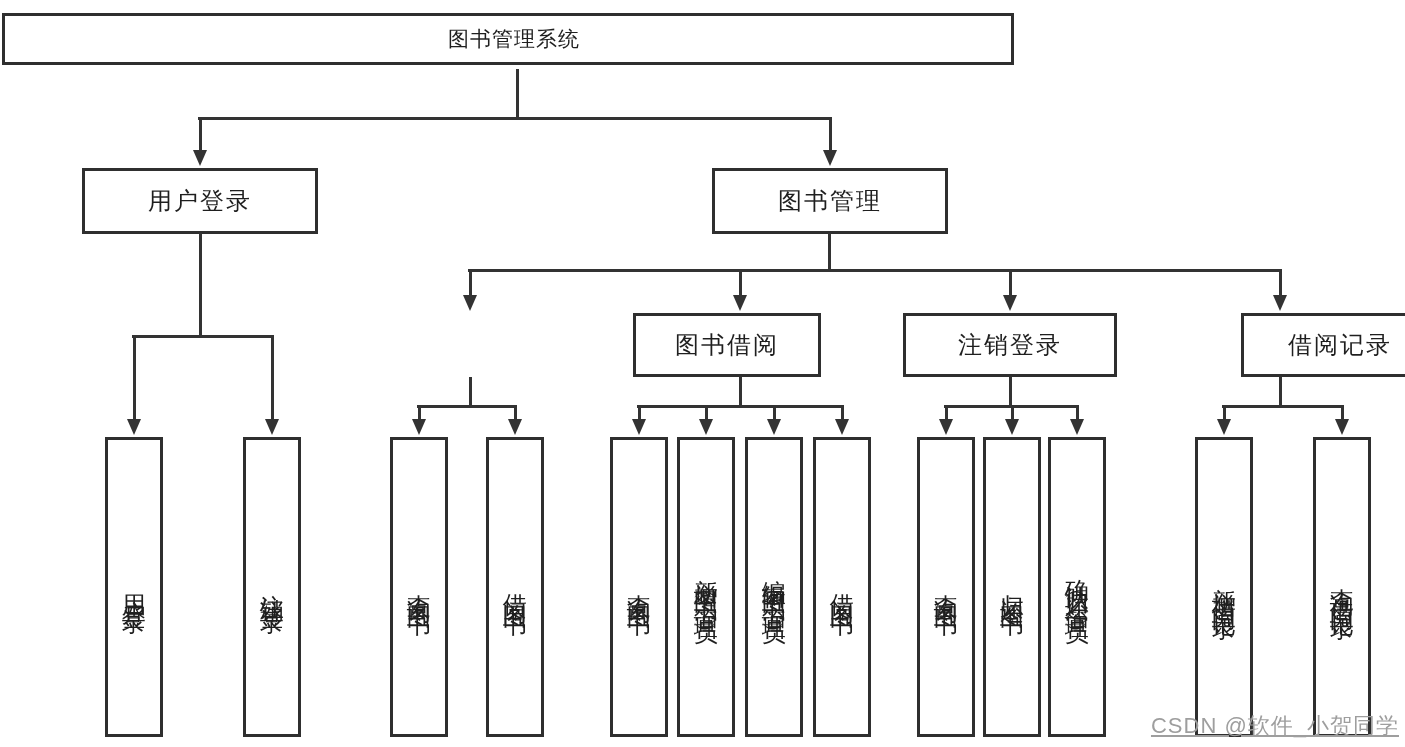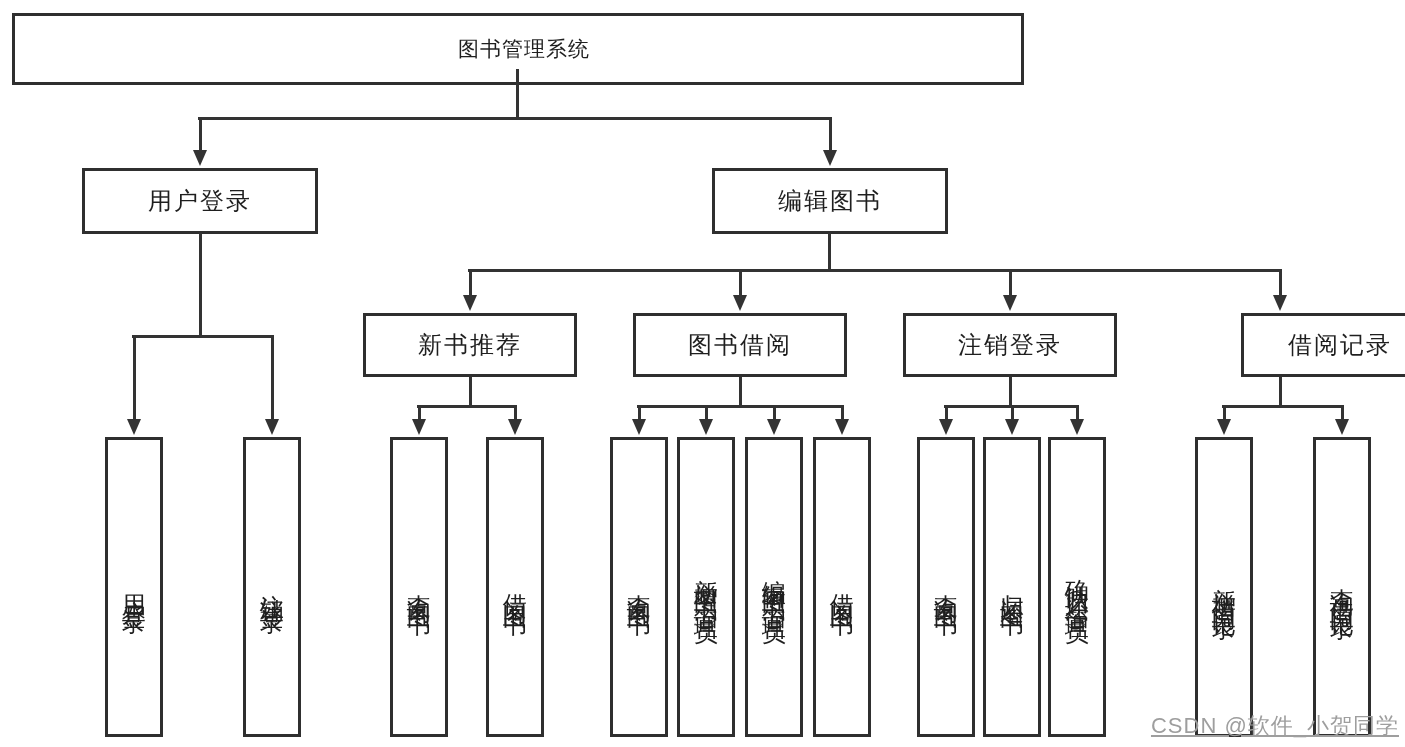--- a/index.html
+++ b/index.html
@@ -56,40 +56,40 @@
     white-space: nowrap;
     z-index: 10;
     text-decoration: underline;
   }
 </style>
 </head>
 <body>
 
 <div id="canvas">
 
-  <div class="box" style="left:12px; top:13px; width:1012px; height:72px;padding-left:12px;">
+  <div class="box" style="left:2px; top:13px; width:1012px; height:52px;padding-left:12px;">
     <span class="root-label">图书管理系统</span>
   </div>
 
   <div class="vline" style="left:516px; top:69px; height:50px;"></div>
   <div class="hline" style="left:198px; top:117px; width:634px;"></div>
   <div class="arrow" style="left:193px; top:117px; height:49px;">
     <div class="shaft"></div>
     <div class="head"></div>
   </div>
   <div class="arrow" style="left:823px; top:117px; height:49px;">
     <div class="shaft"></div>
     <div class="head"></div>
   </div>
 
   <div class="box" style="left:82px; top:168px; width:236px; height:66px;">
     <span class="hlabel">用户登录</span>
   </div>
   <div class="box" style="left:712px; top:168px; width:236px; height:66px;">
-    <span class="hlabel">编辑图书</span>
+    <span class="hlabel">图书管理</span>
   </div>
 
   <div class="vline" style="left:199px; top:233px; height:104px;"></div>
   <div class="hline" style="left:132px; top:335px; width:142px;"></div>
   <div class="arrow" style="left:127px; top:335px; height:100px;">
     <div class="shaft"></div>
     <div class="head"></div>
   </div>
   <div class="arrow" style="left:265px; top:335px; height:100px;">
     <div class="shaft"></div>
@@ -108,24 +108,21 @@
   </div>
   <div class="arrow" style="left:1003px; top:269px; height:42px;">
     <div class="shaft"></div>
     <div class="head"></div>
   </div>
   <div class="arrow" style="left:1273px; top:269px; height:42px;">
     <div class="shaft"></div>
     <div class="head"></div>
   </div>
 
-  <div class="box" style="left:363px; top:313px; width:214px; height:64px;">
-    <span class="hlabel">新书推荐</span>
-  </div>
-  <div class="box" style="left:633px; top:313px; width:214px; height:64px;">
+  <div class="box" style="left:633px; top:313px; width:188px; height:64px;">
     <span class="hlabel">图书借阅</span>
   </div>
   <div class="box" style="left:903px; top:313px; width:214px; height:64px;">
     <span class="hlabel">注销登录</span>
   </div>
   <div class="box" style="left:1241px; top:313px; width:198px; height:64px;">
     <span class="hlabel">借阅记录</span>
   </div>
 
   <div class="vline" style="left:469px; top:377px; height:30px;"></div>

